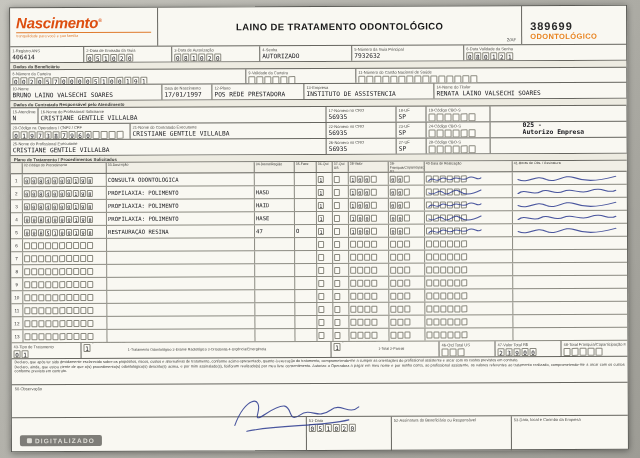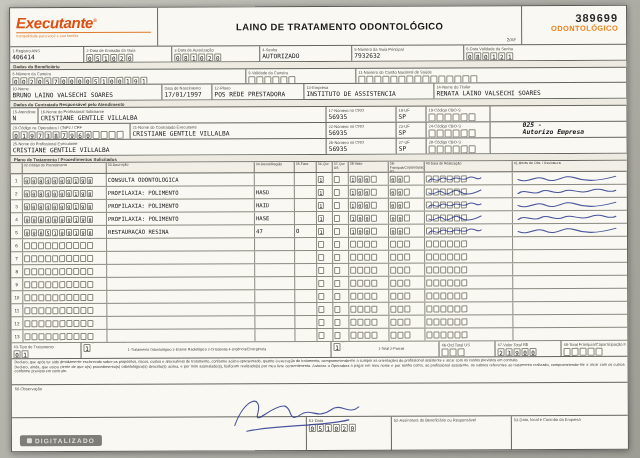--- a/index.html
+++ b/index.html
@@ -19,53 +19,53 @@
   .digit.s{width:6px;height:7px;font-size:5.2px;line-height:6.5px;}
   
   .hdr{display:flex;height:38px;border-bottom:1px solid #66655f;}
   .hdr-left{width:148px;padding:4px 6px;border-right:1px solid #66655f;box-sizing:border-box;}
   .logo{font-size:15px;font-weight:bold;font-style:italic;color:#dd4e10;line-height:16px;letter-spacing:-0.3px;}
   .logo sup{font-size:5px;}
   .tagline{font-size:3.8px;color:#df7b2e;border-top:1px solid #df7b2e;margin-top:1px;padding-top:1px;white-space:nowrap;overflow:hidden;}
   .hdr-mid{flex:1;position:relative;border-right:1px solid #66655f;display:flex;align-items:center;justify-content:center;}
   .title{font-size:9.5px;font-weight:bold;color:#191919;letter-spacing:.4px;}
   .pagemark{position:absolute;right:5px;bottom:2px;font-size:4.5px;color:#444;}
-  .hdr-right{width:104px;padding:6px 8px;text-align:right;box-sizing:border-box;}
+  .hdr-right{width:104px;padding:14px 8px;text-align:left;box-sizing:border-box;}
   .gnum{font-size:11px;font-weight:bold;color:#2a2a2a;letter-spacing:1px;}
   .gtype{font-size:7.5px;font-weight:bold;color:#e8821e;letter-spacing:.4px;}
   
   .thead{display:flex;height:10px;border-bottom:1px solid #66655f;background:#f1efe6;}
   .th{font-size:3.5px;line-height:3.9px;color:#3c3c38;border-right:1px solid #7a7972;padding:1px;box-sizing:border-box;overflow:hidden;}
   .th:last-child{border-right:none;flex:1;}
   .trow{display:flex;height:13px;border-bottom:1px solid #8b8a81;box-sizing:border-box;}
   .tcell{border-right:1px solid #8b8a81;height:100%;box-sizing:border-box;padding:0 1px;position:relative;display:flex;align-items:center;}
   .tcell:last-child{border-right:none;flex:1;overflow:visible;}
   .cn{width:12px;font-size:4.6px;color:#333;justify-content:center;}
   .ccode{width:84px;}.cdesc{width:148px;}.cdente{width:40px;}.cface{width:22px;}
   .cqtd{width:16px;}.cus{width:16px;}.cvalor{width:40px;}.cfranq{width:36px;}.cdata{width:88px;}
   .tdesc{font-size:5.6px;font-family:"DejaVu Sans Mono",monospace;color:#15151a;white-space:nowrap;overflow:hidden;}
   .ink path{stroke:#2c3a8f;stroke-width:1.1;fill:none;opacity:.85;stroke-linecap:round;}
   .ink-abs{position:absolute;pointer-events:none;}
   .legend{font-size:3.6px;line-height:4.2px;color:#3c3c38;overflow:hidden;}
   .para{font-size:3.8px;line-height:4.7px;color:#3a3a36;text-align:justify;}
   .stamp{position:absolute;left:8px;bottom:5px;background:#6e6d68;color:#dbdad3;font-size:6.5px;font-weight:bold;
          letter-spacing:1.2px;padding:2px 7px;border-radius:2px;opacity:.88;display:flex;align-items:center;gap:3px;}
   .stamp-dot{width:5px;height:5px;background:#dbdad3;display:inline-block;border-radius:1px;}
-  .note025{position:absolute;left:512px;top:116px;font-style:italic;}
+  .note025{position:absolute;left:512px;top:116px;}
   .note025 .value{font-size:6.4px;font-weight:bold;}
 </style>
 </head>
 <body>
 
 <div class="scan">
   <div class="form">
 
     <div class="hdr">
       <div class="hdr-left">
-        <div class="logo"><span>Executante</span><sup>®</sup></div>
+        <div class="logo"><span>Nascimento</span><sup>®</sup></div>
         <div class="tagline">tranquilidade para você e sua família</div>
       </div>
       <div class="hdr-mid">
         <div class="title">LAINO DE TRATAMENTO ODONTOLÓGICO</div>
         <div class="pagemark">2/AF</div>
       </div>
       <div class="hdr-right">
         <div class="gnum">389699</div>
         <div class="gtype">ODONTOLÓGICO</div>
       </div>

